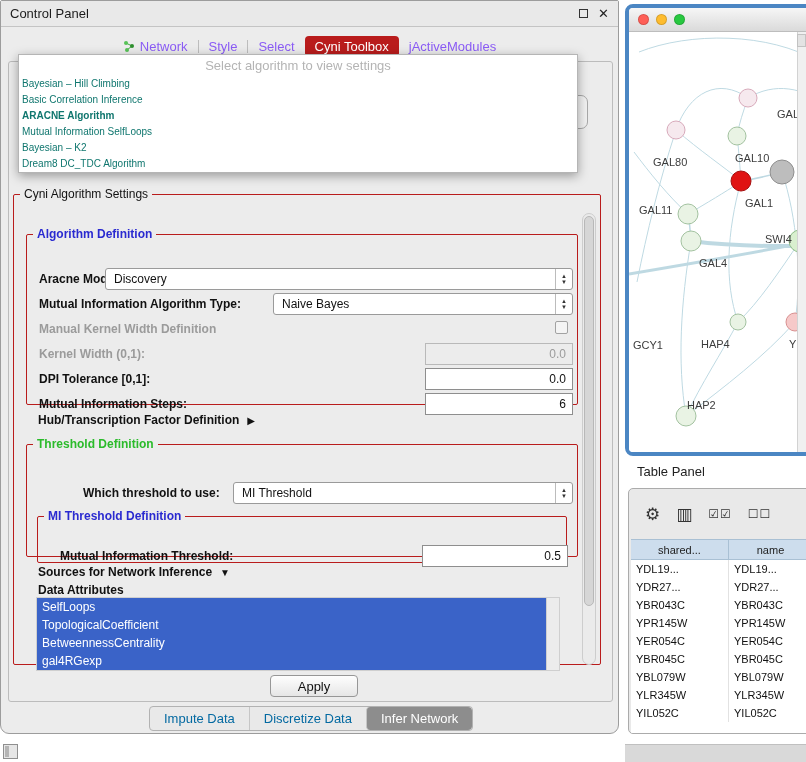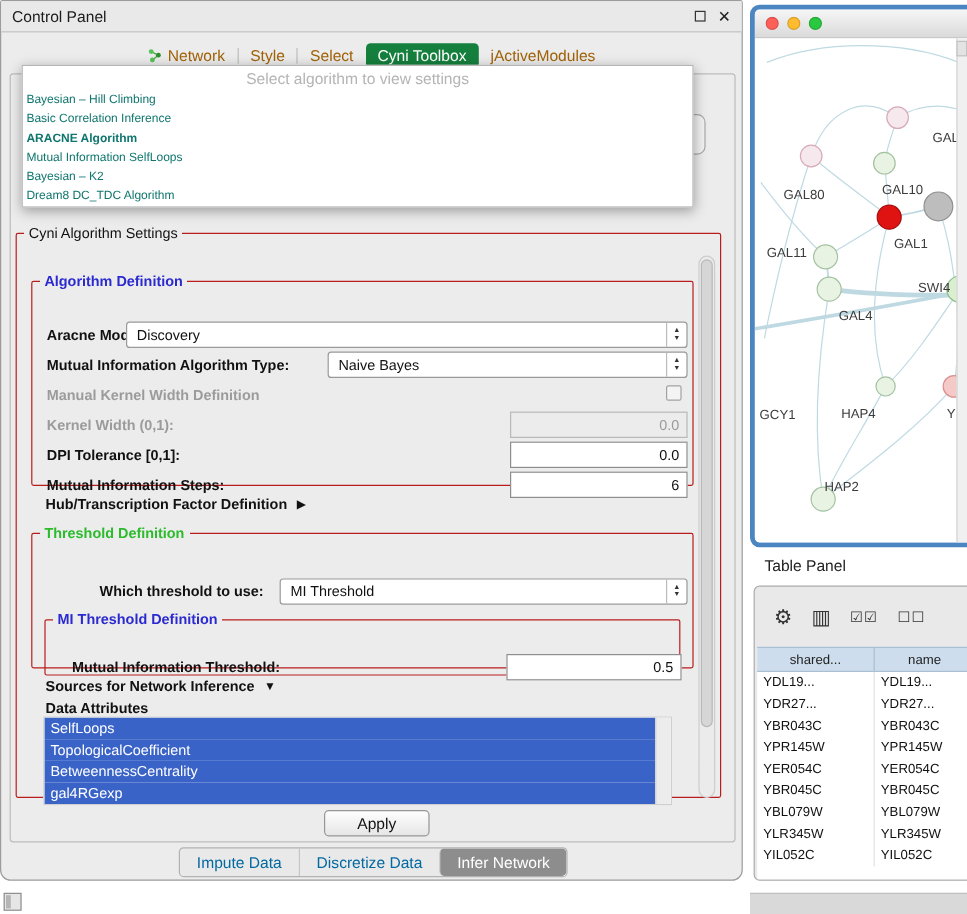--- a/index.html
+++ b/index.html
@@ -9,22 +9,22 @@
 
   
   #control-panel{left:0;top:0;width:619px;height:734px;background:#ececec;border:1px solid #9c9c9c;border-radius:2px 2px 9px 9px}
   #cp-titlebar{left:0;top:0;width:100%;height:26px;background:#e9e9e9;border-bottom:1px solid #c4c4c4;display:flex;align-items:center;padding:0 9px}
   #cp-title{font-size:13px;color:#1c1c1c}
   .win-btns{margin-left:auto;display:flex;gap:10px;align-items:center}
   .float-btn{width:9px;height:9px;border:1.5px solid #333;display:inline-block}
   .close-btn{font-size:13px;font-weight:bold;color:#222;line-height:1}
 
   #cp-tabs{left:0;top:32px;width:100%;height:26px;display:flex;justify-content:center;align-items:center;font-size:13px}
-  .tab{padding:3px 10px;display:flex;align-items:center;gap:5px;color:#a16207;border-radius:4px}
-  .tab.active{background:#15803d;color:#fff}
+  .tab{padding:3px 10px;display:flex;align-items:center;gap:5px;color:#8b5cf6;border-radius:4px}
+  .tab.active{background:#b91c1c;color:#fff}
   .tab-sep{width:1px;height:13px;background:#bdbdbd}
 
   #cp-content-border{left:7px;top:60px;width:605px;height:641px;border:1px solid #bcbcbc;border-radius:3px}
   #hidden-button{left:551px;top:94px;width:36px;height:34px;border:1px solid #a8a8a8;border-radius:7px;background:#f1f1f1;z-index:1}
 
   fieldset{position:absolute;border:1px solid #b91c1c;border-radius:2px}
   legend{font-size:12px;padding:0 4px;margin-left:6px;background:transparent}
   legend.blue{color:#2a2ad0;font-weight:bold}
   legend.green{color:#2bbb2b;font-weight:bold}
   legend.plain{color:#111}
@@ -36,21 +36,21 @@
   .combo .arrows{position:absolute;right:0;top:0;height:100%;width:17px;border-left:1px solid #bcbcbc;display:flex;flex-direction:column;align-items:center;justify-content:center;font-size:6px;line-height:6px;color:#333}
 
   .field{position:absolute;height:22px;background:#fff;border:1px solid #8e8e8e;display:flex;align-items:center;justify-content:flex-end;padding:0 6px;font-size:12px}
   .field.disabled{background:#ececec;border-color:#b9b9b9;color:#9b9b9b}
 
   .checkbox{position:absolute;width:13px;height:13px;border:1px solid #a2a2a2;background:#f4f4f4;border-radius:2px}
 
   .section-row{position:absolute;display:flex;align-items:center;gap:8px;font-weight:bold;font-size:12px}
   .tri{font-size:10px;color:#111}
 
-  #attr-list{left:22px;top:396px;width:524px;height:74px;background:#ffffff;border:1px solid #cfcfcf;display:flex;overflow:hidden}
+  #attr-list{left:22px;top:396px;width:524px;height:74px;background:#a16207;border:1px solid #cfcfcf;display:flex;overflow:hidden}
   .attr-items{flex:1}
   .attr-item{height:18px;line-height:18px;background:#3a63c8;color:#fff;padding:0 5px;font-size:12px;white-space:nowrap;overflow:hidden}
   .list-scrollbar{width:13px;background:#ececec;border-left:1px solid #cfcfcf}
 
   #settings-scrollbar{position:absolute;right:4px;top:12px;width:14px;height:452px;background:#ebebeb;border:1px solid #cdcdcd;border-radius:7px}
   #settings-thumb{position:absolute;left:1px;right:1px;top:2px;height:390px;background:#d6d6d6;border:1px solid #b8b8b8;border-radius:7px}
 
   #apply-btn{left:269px;top:674px;width:88px;height:22px;border:1px solid #979797;border-radius:4px;background:linear-gradient(#fefefe,#e6e6e6);font-size:13px;display:flex;align-items:center;justify-content:center;color:#111}
 
   #bottom-tabs{left:148px;top:705px;height:25px;display:flex;align-items:stretch;border:1px solid #b2b2b2;border-radius:4px;background:#e9e9e9;overflow:hidden}

